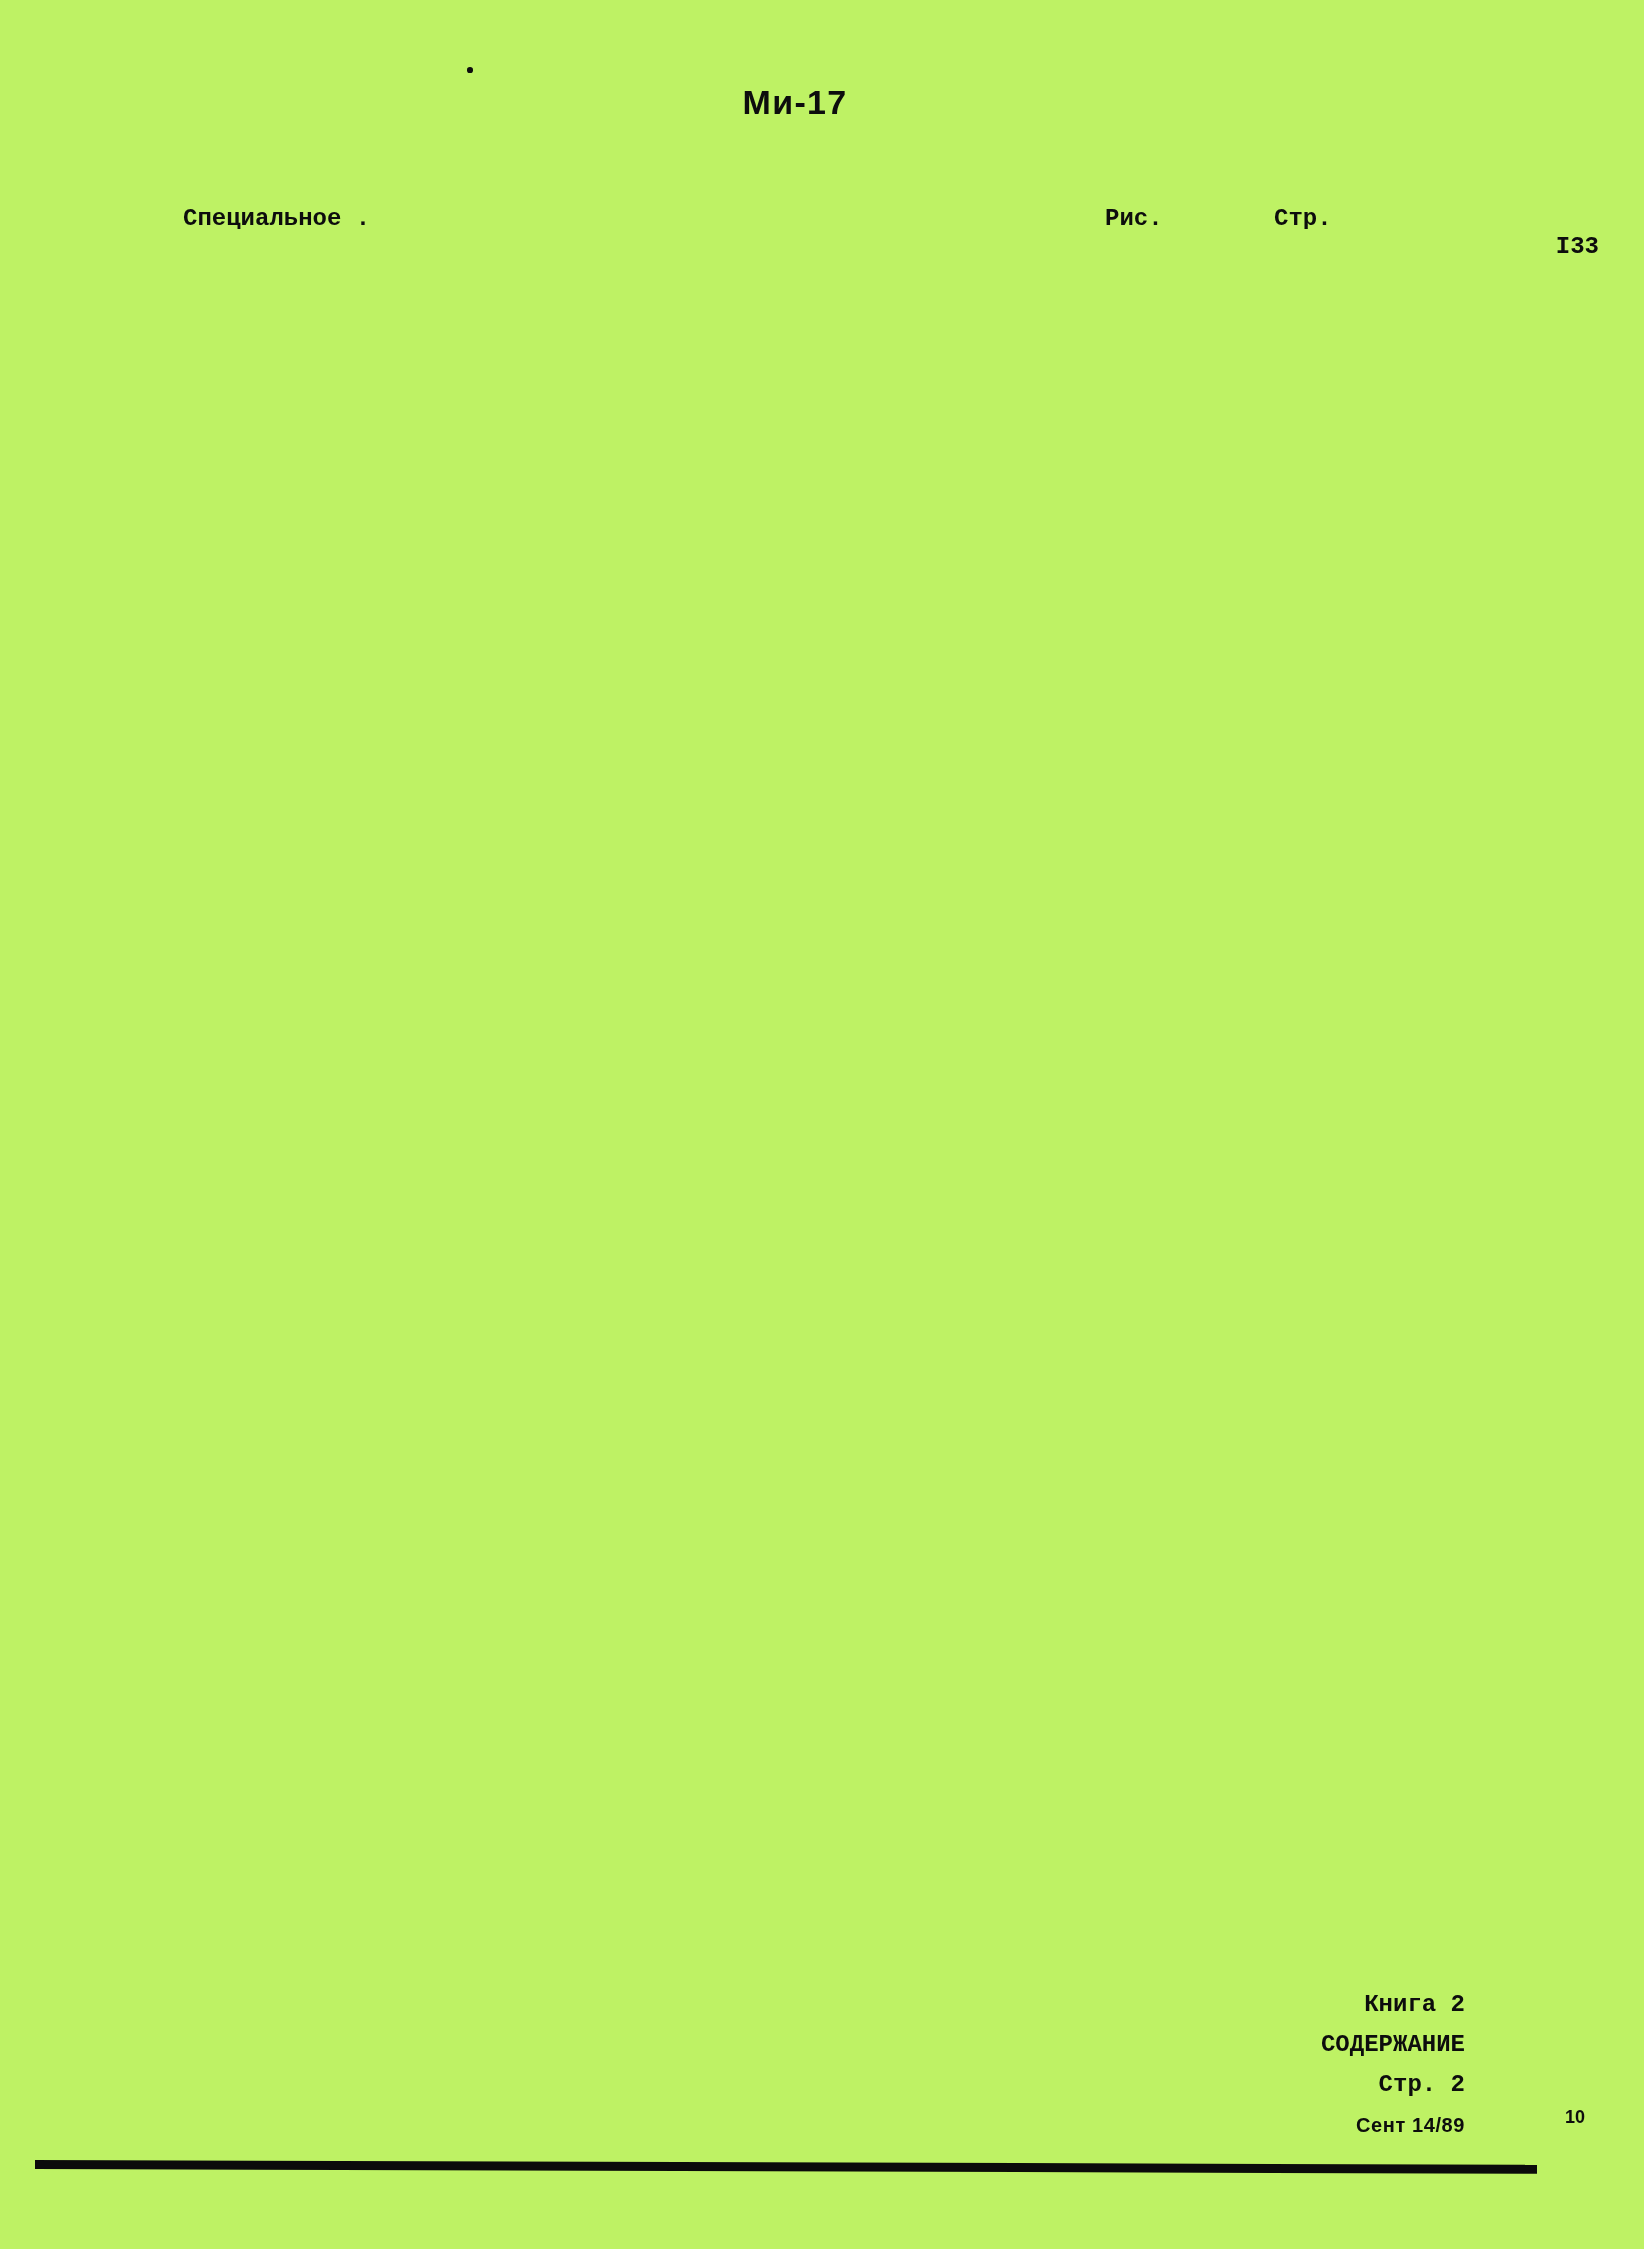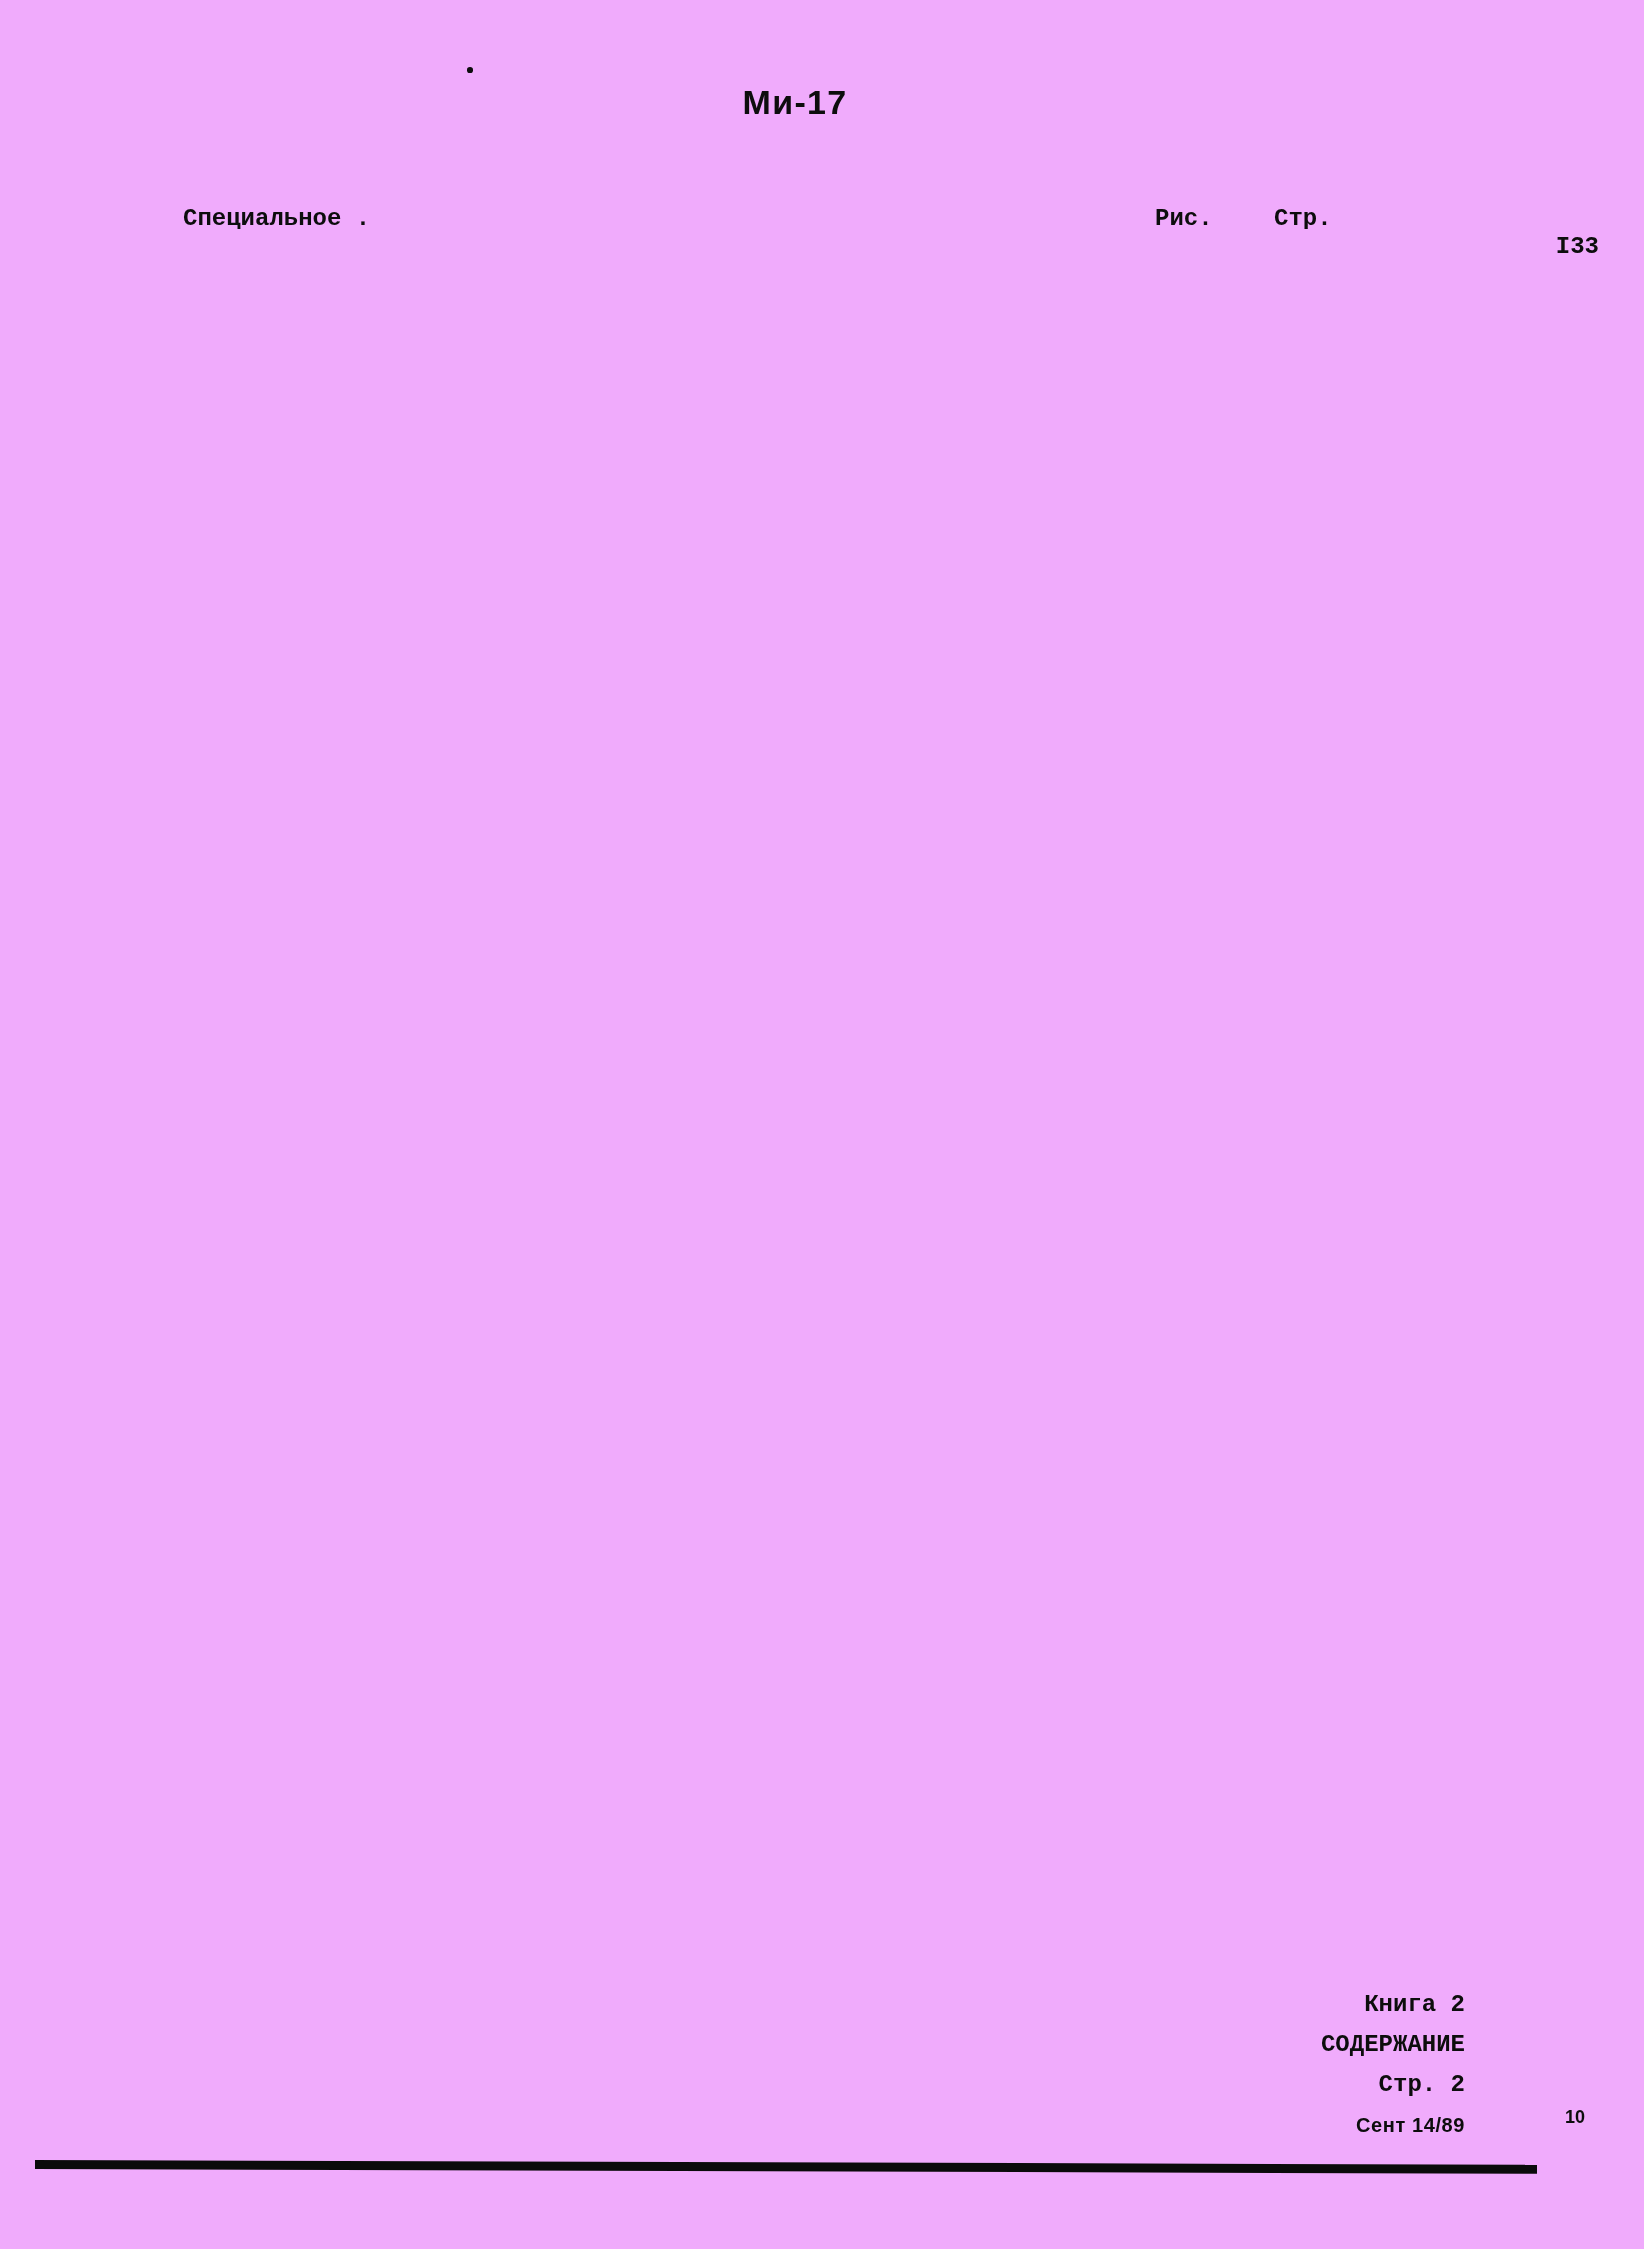--- a/index.html
+++ b/index.html
@@ -2,21 +2,21 @@
 <html style="font-size:10px"><head>
 <meta charset="utf-8">
 <style>
   html,body{margin:0;padding:0;}
   body{
     width:1645px;height:2250px;position:relative;overflow:hidden;
     background:#ffffff;
     font-family:"Liberation Mono","DejaVu Sans Mono",monospace;
     color:#0d0d0d;
   }
-  .page{position:absolute;inset:0;background:#f0abfc;}
+  .page{position:absolute;inset:0;background:#bef264;}
 
   
   .model-title{
     position:absolute;top:83px;left:795px;transform:translateX(-50%);
     font-family:"Liberation Sans","DejaVu Sans",sans-serif;
     font-size:34px;font-weight:700;letter-spacing:1.3px;white-space:nowrap;
   }
   .doc-title{
     position:absolute;top:131px;left:799px;transform:translateX(-50%);
     font-family:"Liberation Sans","DejaVu Sans",sans-serif;
@@ -25,21 +25,21 @@
 
   
   .col-head{
     position:absolute;top:205px;font-size:24px;font-weight:700;white-space:nowrap;
     border-bottom:3.2px solid #0d0d0d;padding-bottom:3.8px;
   }
   .col-head::after{
     content:"";position:absolute;left:1.9px;right:5px;bottom:-8.2px;height:2.5px;background:#111;
   }
   .name-head{left:183px;}
-  .fig-head{left:1155px;}
+  .fig-head{left:1105px;}
   .page-head{left:1274px;}
 
   
   .toc{position:absolute;top:229px;left:0;width:1599px;}
   .entry{
     display:grid;grid-template-columns:241px 870px 145px 120px;
     font-size:24px;font-weight:700;line-height:35px;
   }
   .entry .name{white-space:nowrap;}
   .entry .name .line{white-space:nowrap;}

